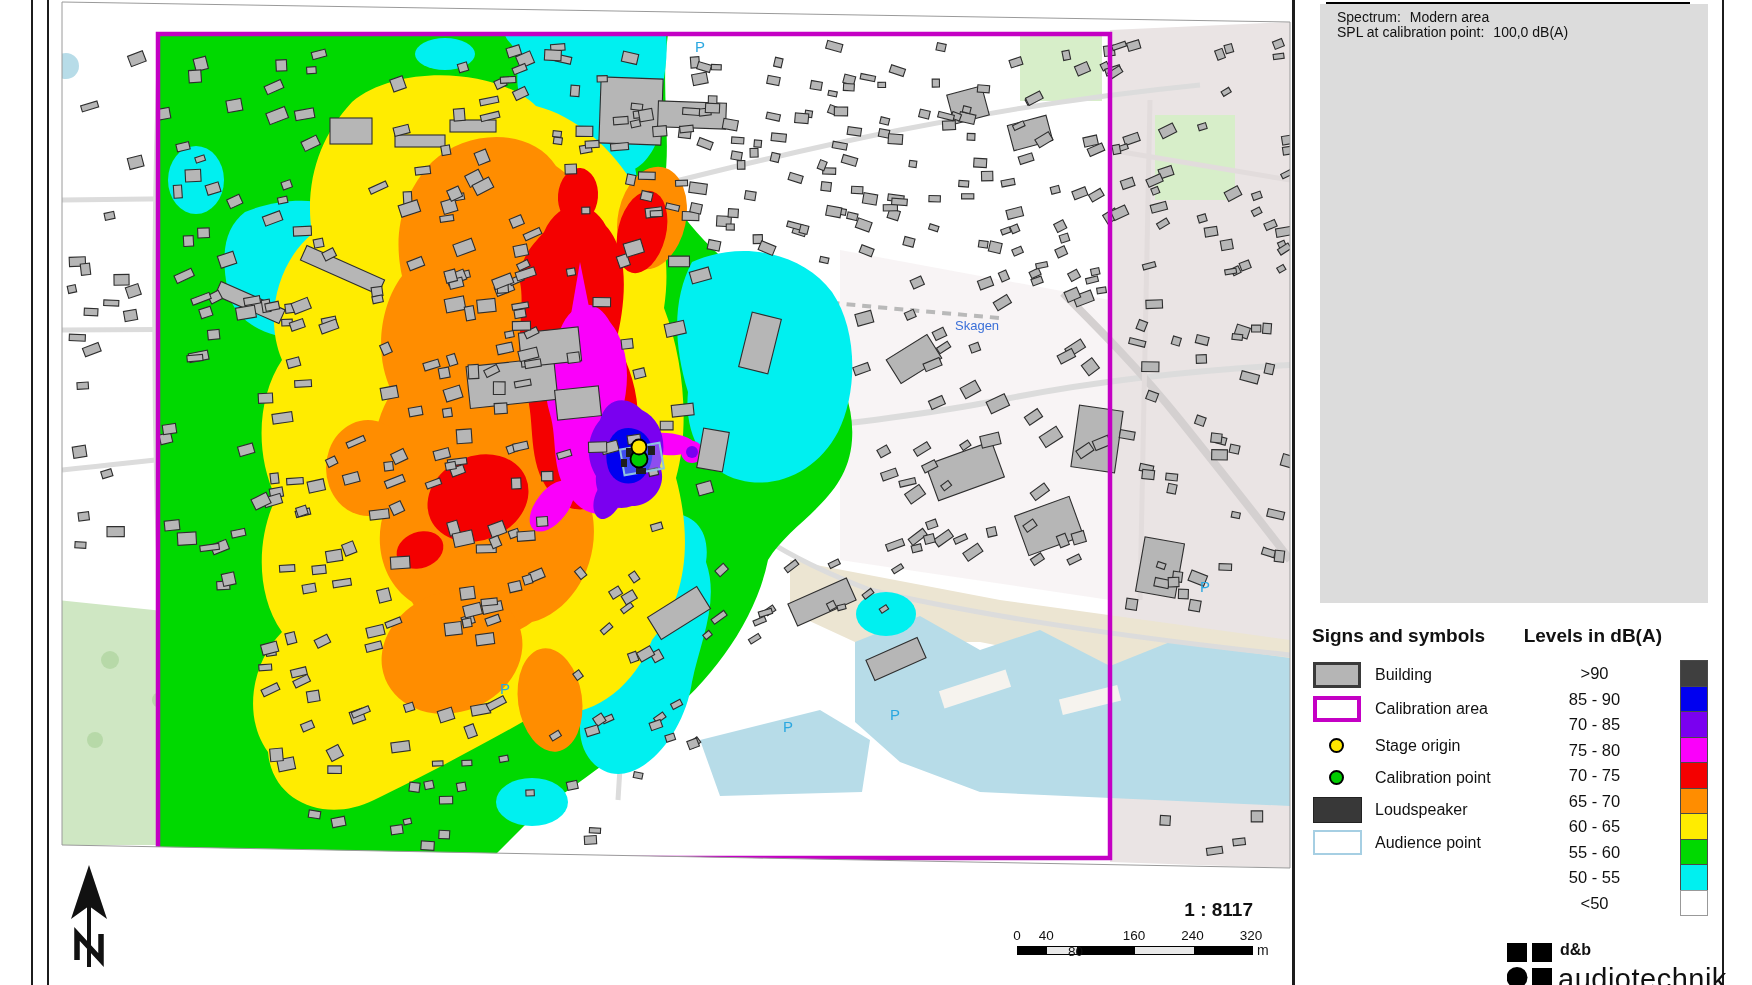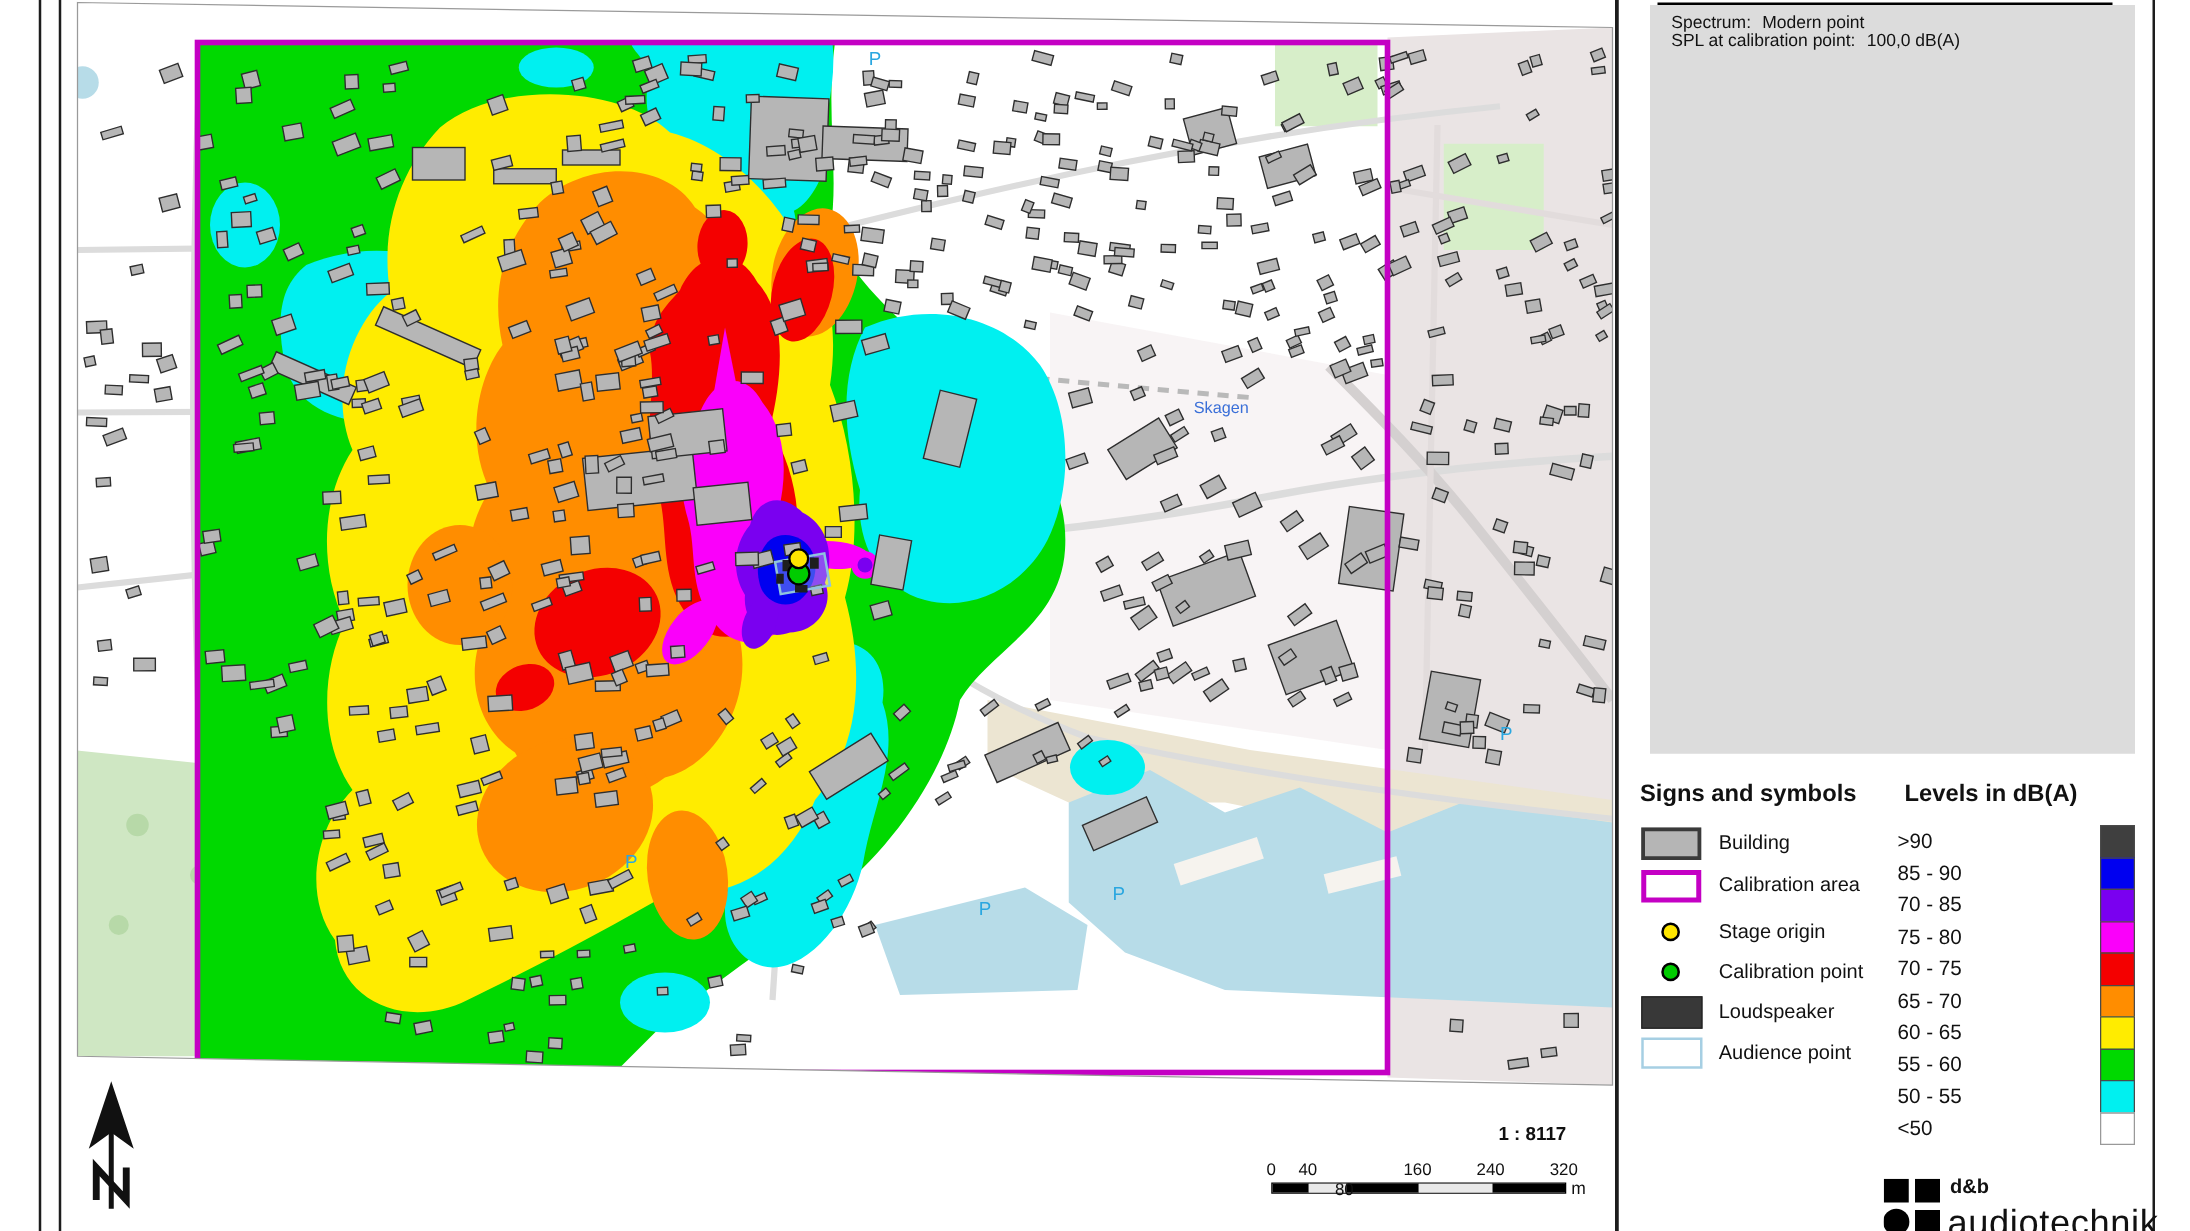--- a/index.html
+++ b/index.html
@@ -31,26 +31,26 @@
   .sw-circle{width:15px;height:15px;border-radius:50%;border:2px solid #000;left:16px;top:5px}
   .sw-stage{background:#ffe600}
   .sw-calib{background:#00cc00}
   .sw-loud{width:49px;height:26px;background:#383838;border:1px solid #222}
   .sw-aud{width:49px;height:25px;background:#fff;border:2px solid #a6cfe3}
 
   
   #levels-rows{position:absolute;left:1518px;top:660px;width:190px}
   .lvl-row{display:flex;height:26.5px;align-items:stretch}
   .lvl-row + .lvl-row{margin-top:-1px}
-  .lvl-label{flex:1;text-align:left;font-size:16.5px;line-height:26.5px;padding-right:9px;white-space:nowrap}
+  .lvl-label{flex:1;text-align:center;font-size:16.5px;line-height:26.5px;padding-right:9px;white-space:nowrap}
   .lvl-swatch{width:28px;box-sizing:border-box;border:1px solid #4a4a4a}
 
   
   #scale-ratio{position:absolute;left:1113px;top:899px;width:140px;text-align:right;
-               font-size:15px;font-weight:bold}
+               font-size:19px;font-weight:bold}
   #scalebar-wrap{position:absolute;left:1017px;top:928px;width:250px;height:34px}
   .tick{position:absolute;top:0;transform:translateX(-50%);font-size:13.5px}
   #scalebar{position:absolute;left:0;top:18px;width:236px;height:9px;box-sizing:border-box;
             border:1px solid #000;display:flex}
   .seg{height:100%}
   #scale-unit{position:absolute;left:240px;top:14px;font-size:14px}
 
   
   #brand{position:absolute;left:1507px;top:941px;width:220px}
   #brand-mark{position:absolute;left:0;top:2px}
@@ -777,21 +777,21 @@
 </svg>
 
 <div id="vl1" class="vline"></div>
 <div id="vl2" class="vline"></div>
 <div id="vl3" class="vline"></div>
 <div id="vl4" class="vline"></div>
 
 <div id="info-topline"></div>
 <div id="info-box">
   <div id="info-l1" class="info-line">
-    <span>Spectrum:</span><span class="val">Modern point</span>
+    <span>Spectrum:</span><span class="val">Modern area</span>
   </div>
   <div id="info-l2" class="info-line">
     <span>SPL at calibration point:</span><span class="val">100,0 dB(A)</span>
   </div>
 </div>
 
 <div id="signs-title" class="panel-title">Signs and symbols</div>
 
 <div class="leg-row" style="top:662px">
   <div class="sw sw-building"></div>

